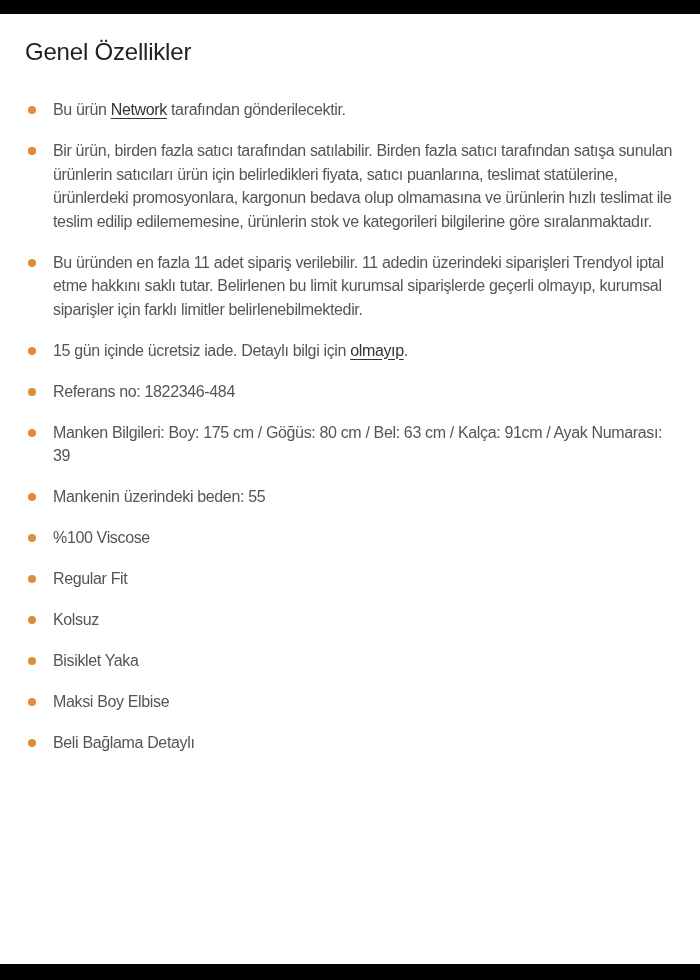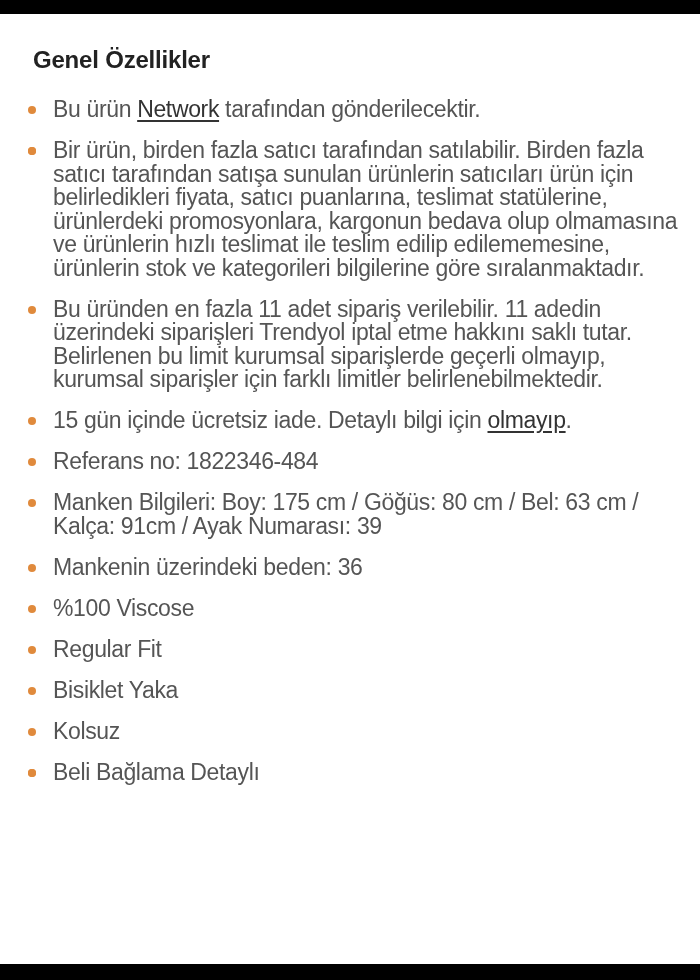--- a/index.html
+++ b/index.html
@@ -3,30 +3,30 @@
   <meta charset="utf-8">
   <style>
     html, body { margin: 0; padding: 0; }
     body {
       width: 700px; height: 980px; background: #ffffff; position: relative; overflow: hidden;
       font-family: "Liberation Sans", sans-serif;
     }
     .topbar { position: absolute; left: 0; top: 0; width: 700px; height: 14px; background: #000; }
     .bottombar { position: absolute; left: 0; top: 964px; width: 700px; height: 16px; background: #000; }
     .section-title {
-      position: absolute; left: 25px; top: 38px; margin: 8px;
-      font-size: 24px; font-weight: bold; color: #222;
+      position: absolute; left: 25px; top: 38px; margin: 0;
+      font-size: 24px; font-weight: normal; color: #222;
       letter-spacing: -0.2px;
     }
     ul.features {
       position: absolute; left: 0; top: 98px; width: 700px; margin: 0; padding: 0; list-style: none;
     }
     ul.features li {
       position: relative; padding-left: 53px; padding-right: 20px;
-      font-size: 23px; line-height: 23.5px; color: #555;
+      font-size: 16px; line-height: 23.5px; color: #555;
       margin-bottom: 17.5px; letter-spacing: -0.35px;
     }
     .bullet {
       position: absolute; left: 28px; top: 8px; width: 8px; height: 8px;
       border-radius: 50%; background: #e08a3c;
     }
     .link { color: #333; text-decoration: underline; text-underline-offset: 3px; }
   </style>
 </head>
 <body>
@@ -58,40 +58,41 @@
   <li>
     <span class="bullet"></span>
     <span>Referans no: 1822346-484</span>
   </li>
   <li>
     <span class="bullet"></span>
     <span>Manken Bilgileri: Boy: 175 cm / Göğüs: 80 cm / Bel: 63 cm / Kalça: 91cm / Ayak Numarası: 39</span>
   </li>
   <li>
     <span class="bullet"></span>
-    <span>Mankenin üzerindeki beden: 36</span>
+    <span>Mankenin üzerindeki beden: 55</span>
   </li>
   <li>
     <span class="bullet"></span>
     <span>%100 Viscose</span>
   </li>
   <li>
     <span class="bullet"></span>
     <span>Regular Fit</span>
   </li>
   <li>
     <span class="bullet"></span>
+    <span>Kolsuz</span>
+  </li>
+  <li>
+    <span class="bullet"></span>
     <span>Bisiklet Yaka</span>
   </li>
   <li>
     <span class="bullet"></span>
-    <span>Kolsuz</span>
-  </li>
-  <li>
-    <span class="bullet"></span>
+    <span>Maksi Boy Elbise</span>
   </li>
   <li>
     <span class="bullet"></span>
     <span>Beli Bağlama Detaylı</span>
   </li>
 </ul>
 
 <div class="bottombar"></div>
 
 </body></html>

